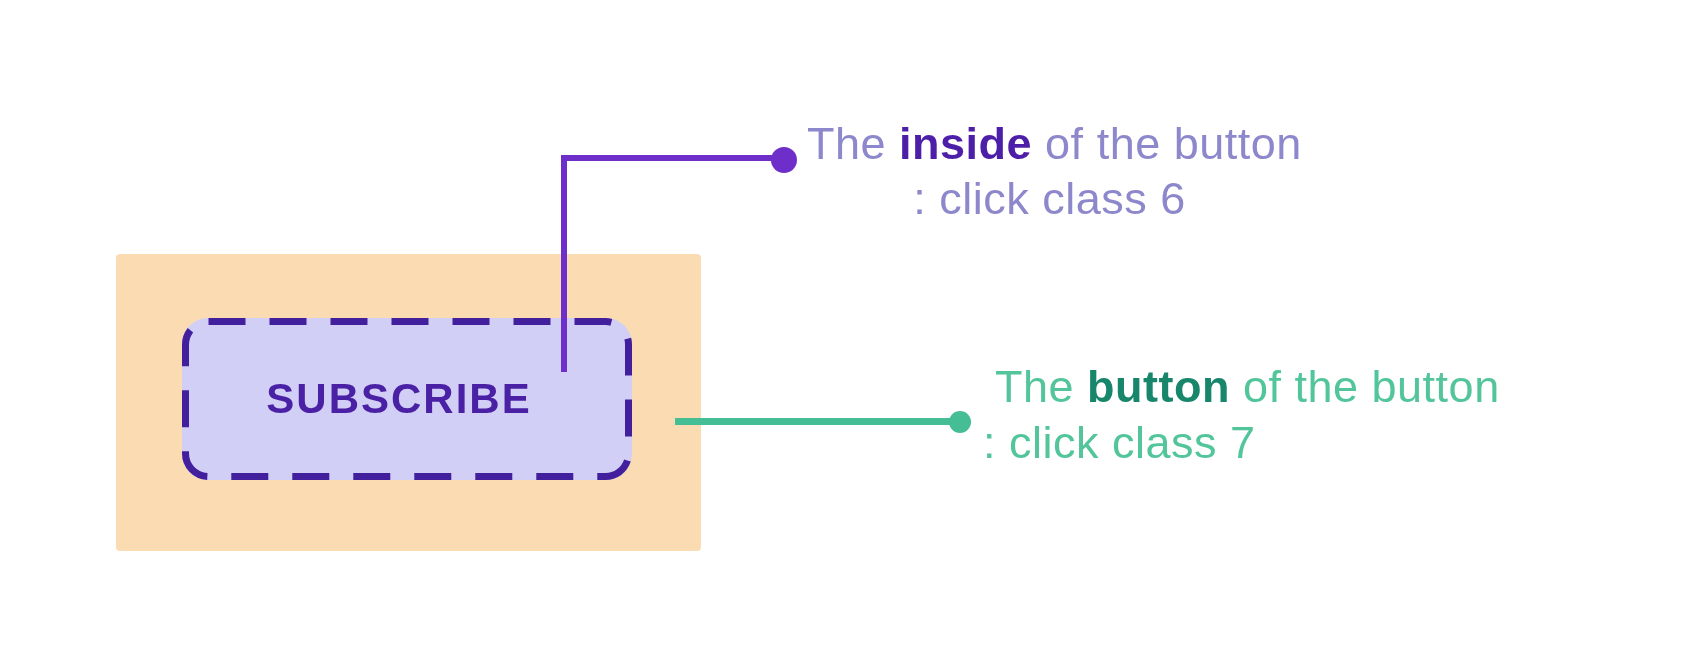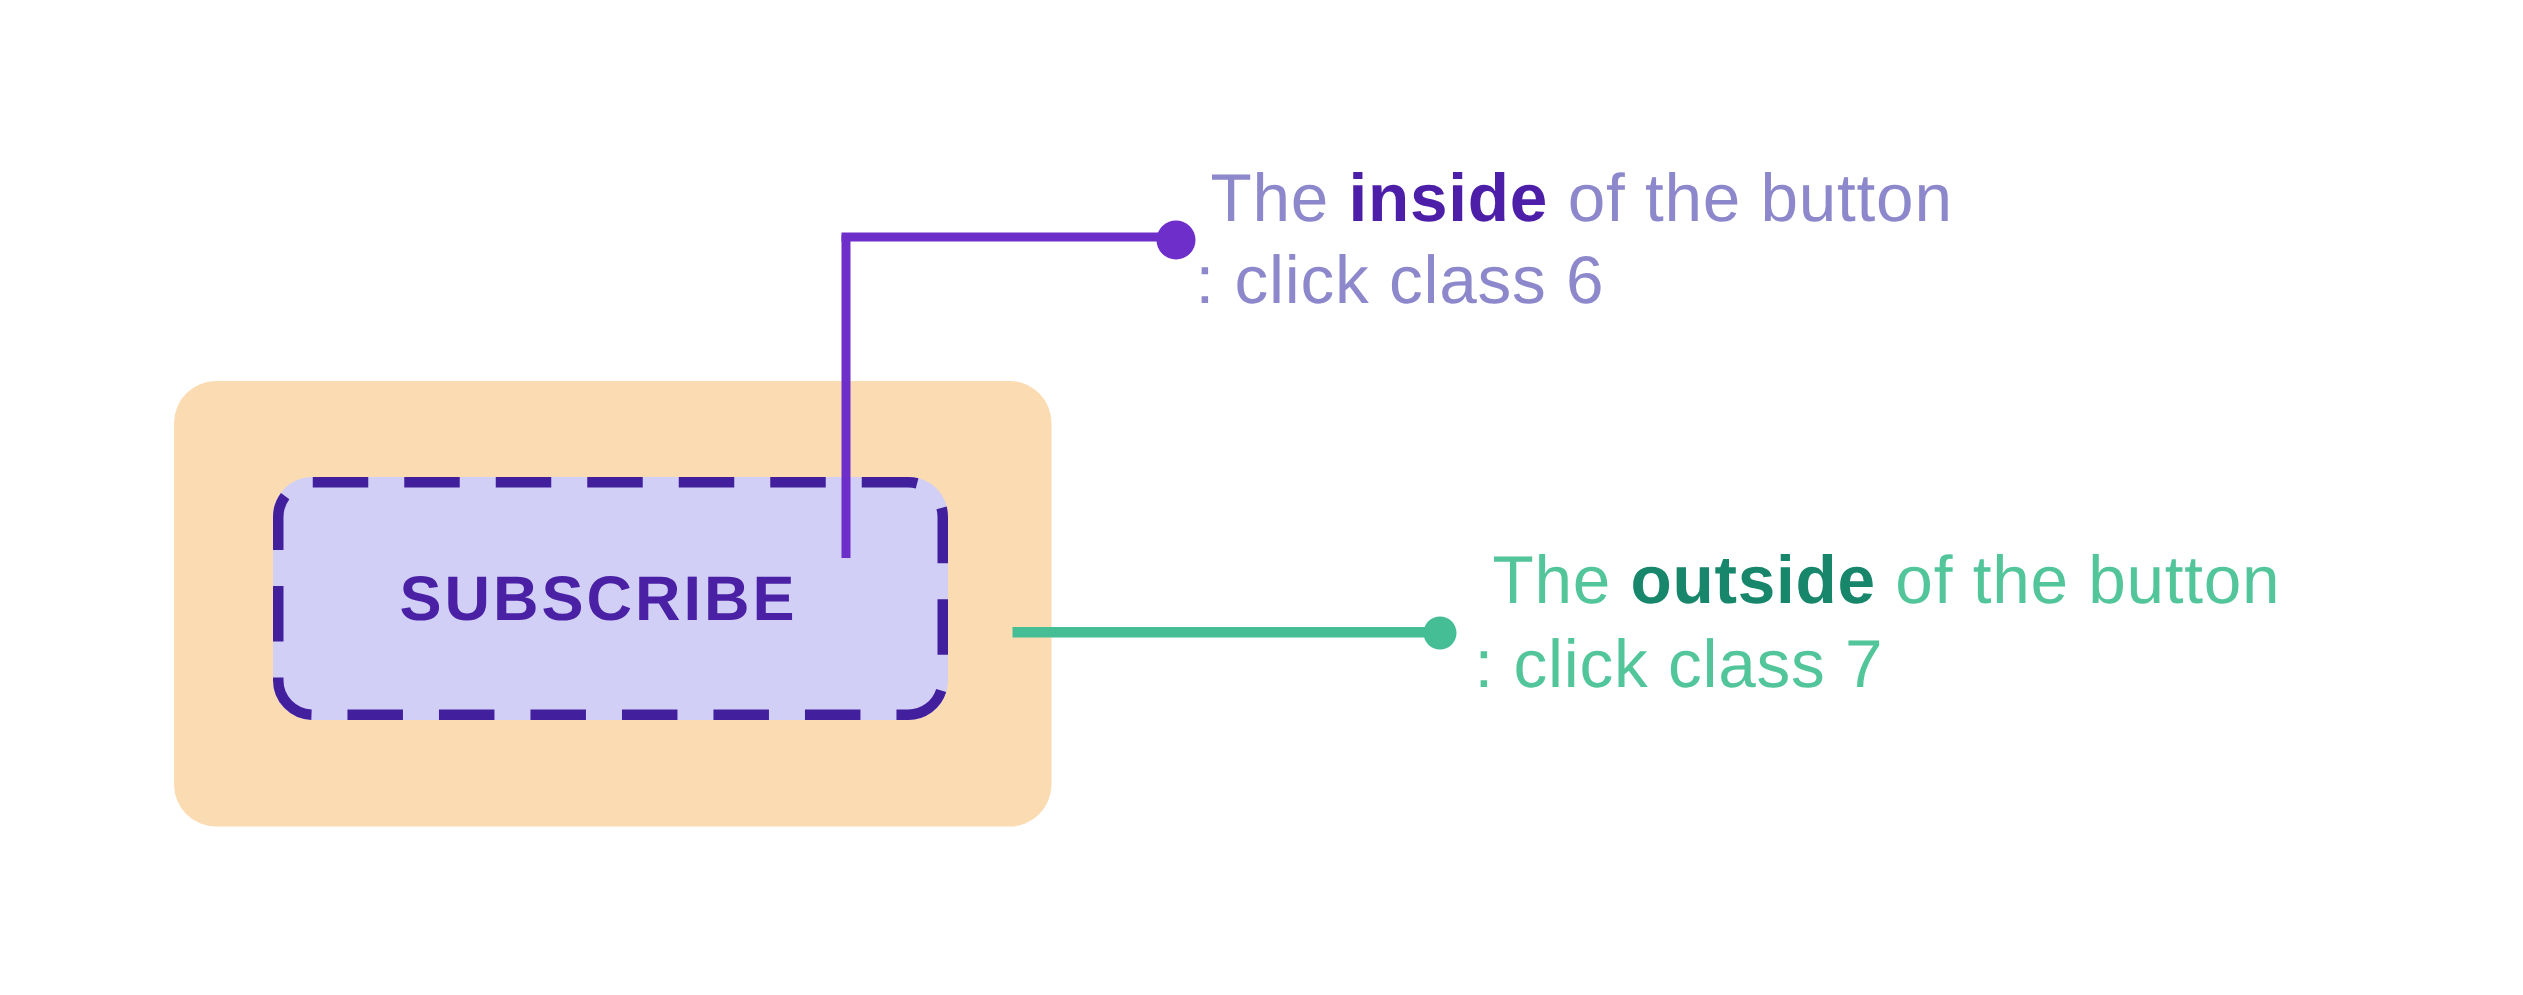--- a/index.html
+++ b/index.html
@@ -17,21 +17,21 @@
   }
 
   
   .outer-zone {
     position: absolute;
     left: 116px;
     top: 254px;
     width: 585px;
     height: 297px;
     background: #FBDCB2;
-    border-radius: 28px;
+    border-radius: 4px;
   }
   .inner-button {
     position: absolute;
     left: 66px;
     top: 64px;
     width: 450px;
     height: 162px;
     background: #D2CFF6;
     border-radius: 26px;
     display: flex;
@@ -89,23 +89,24 @@
   
   .note {
     position: absolute;
     font-size: 45px;
     font-weight: 400;
     letter-spacing: 0.5px;
     white-space: nowrap;
   }
   .note .hl { font-weight: 700; }
   .note-inside {
-    left: 797px; top: 104px;
+    left: 797px; top: 116px;
     line-height: 55px;
     color: #8D88CB;
+    text-align: center;
   }
   .note-inside .line1 { margin-left: 10px; }
   .note-inside .hl { color: #4D1FA8; }
   .note-outside {
     left: 983px; top: 359px;
     line-height: 56px;
     color: #53C59B;
   }
   .note-outside .line1 { margin-left: 12px; }
   .note-outside .hl { color: #17866B; }
@@ -131,17 +132,17 @@
 
   <div class="line g-line"></div>
   <div class="g-dot"></div>
 
   <div class="note note-inside">
     <div class="line1"><span>The </span><span class="hl">inside</span><span> of the button</span></div>
     <div class="line2">: click class 6</div>
   </div>
 
   <div class="note note-outside">
-    <div class="line1"><span>The </span><span class="hl">outside</span><span> of the button</span></div>
+    <div class="line1"><span>The </span><span class="hl">button</span><span> of the button</span></div>
     <div class="line2">: click class 7</div>
   </div>
 
 </div>
 
 </body></html>

